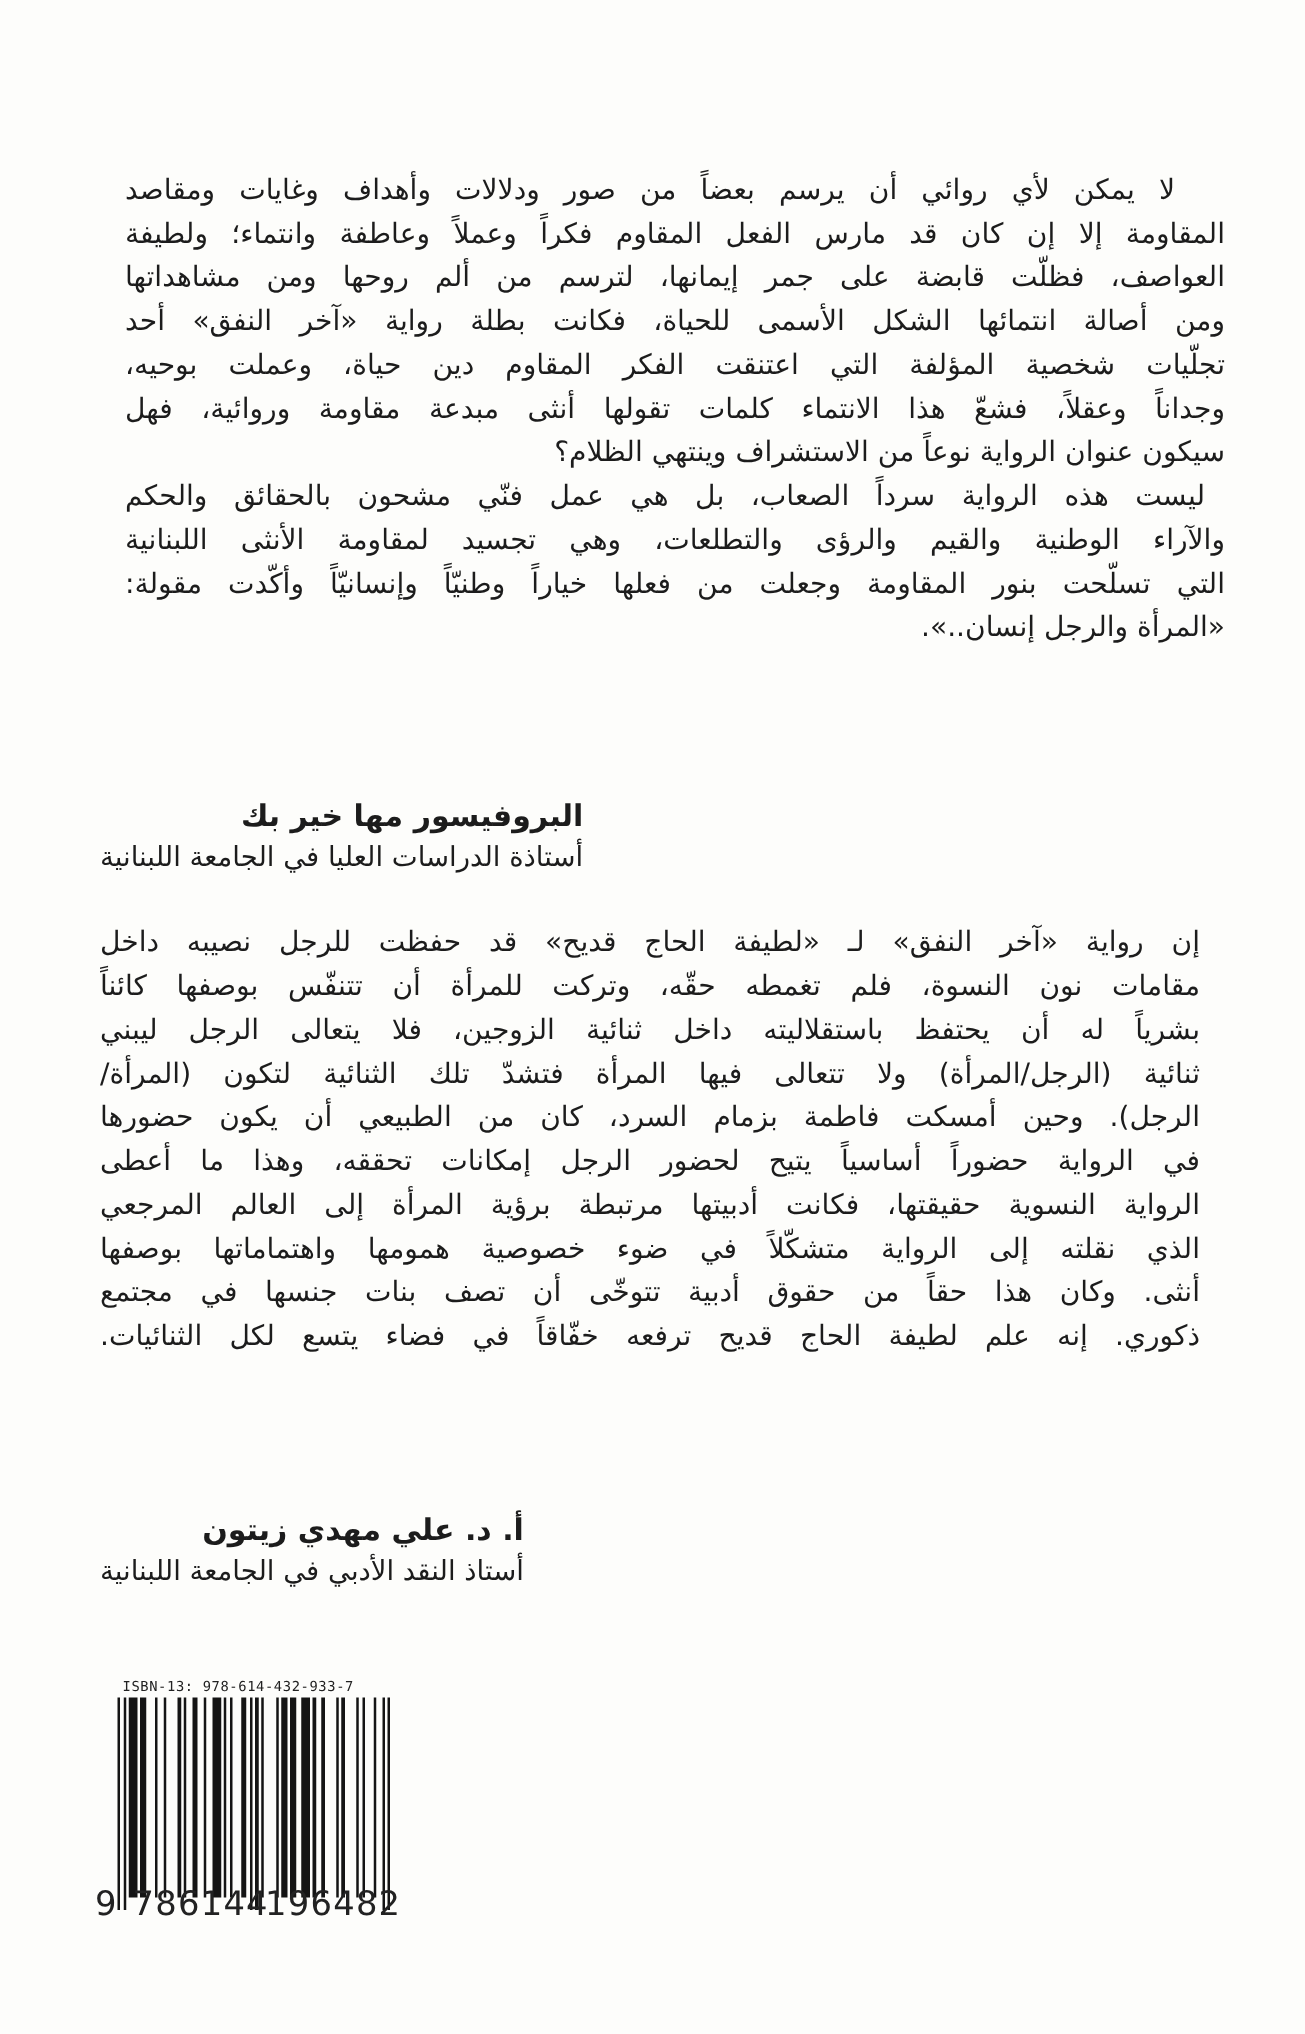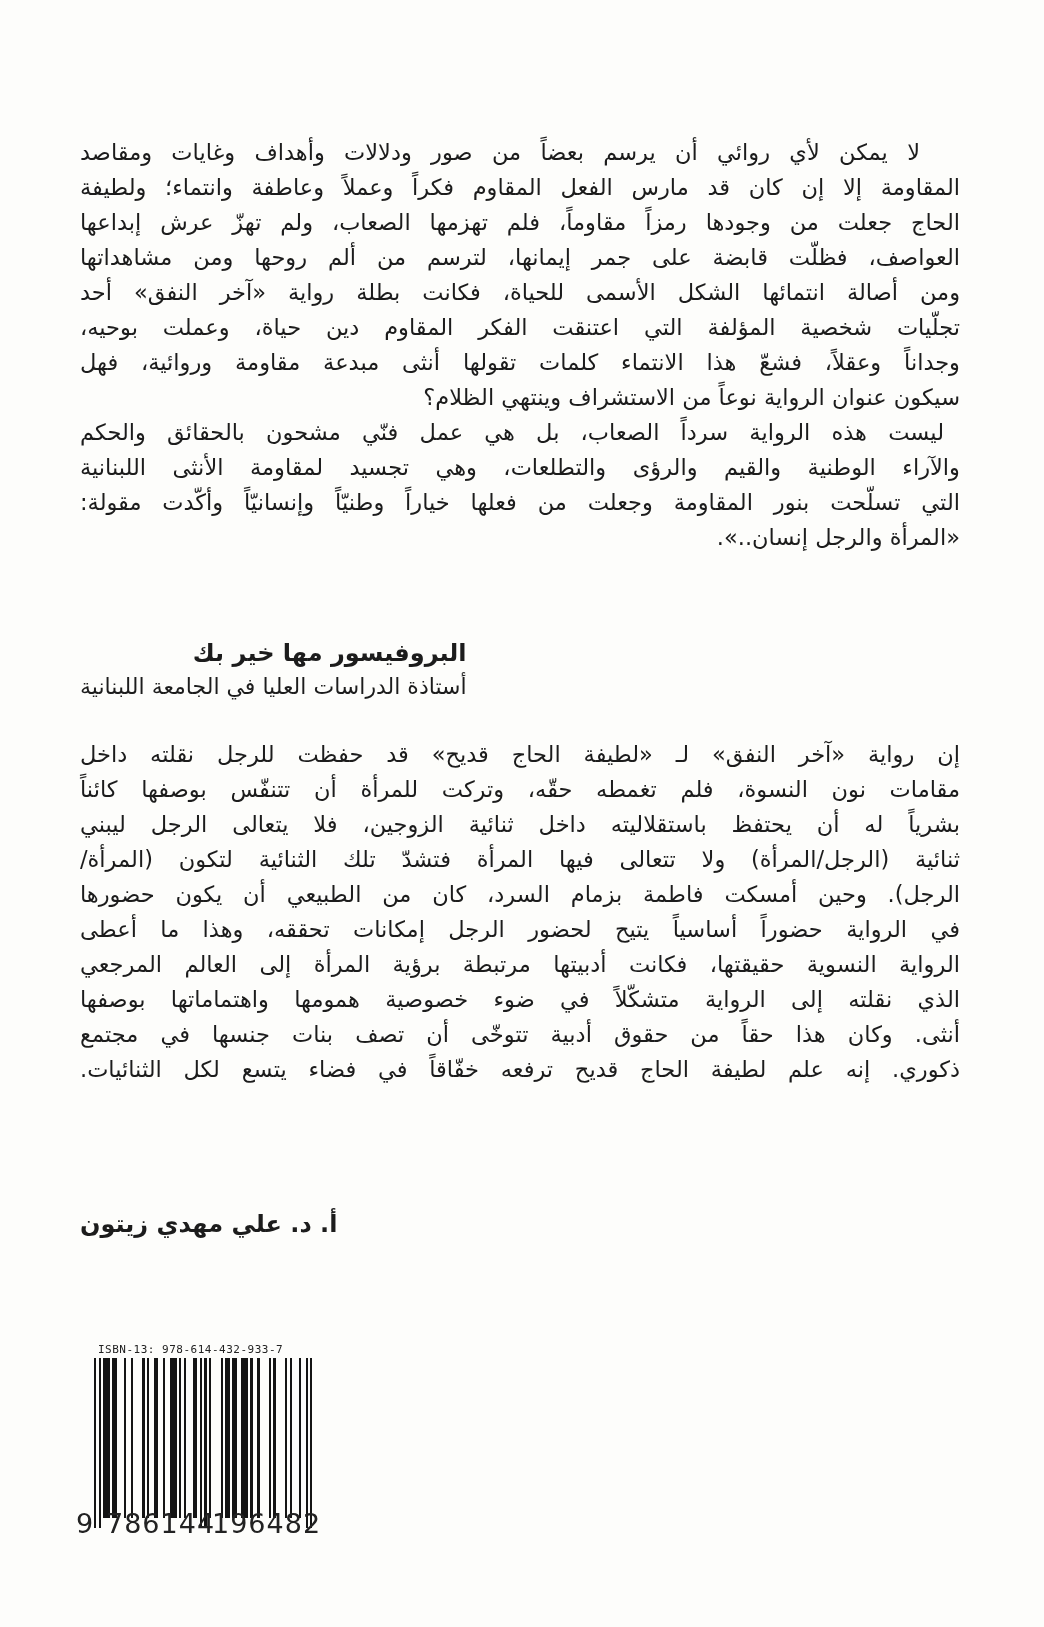--- a/index.html
+++ b/index.html
@@ -13,21 +13,21 @@
       color: #1c1c1c;
     }
     .page {
       position: absolute;
       left: 80px;
       top: 0;
       width: 880px;
       direction: rtl;
     }
     .section { position: absolute; left: 0; width: 880px; }
-    .sec1 { top: 135px; }
+    .sec1 { top: 135px; margin-left: 20px; }
     .sec2 { top: 737px; }
     p.line {
       margin: 0;
       font-size: 22.5px;
       line-height: 35px;
       white-space: nowrap;
       text-align: justify;
       text-align-last: justify;
       height: 35px;
     }
@@ -85,55 +85,55 @@
     .digits span { position: absolute; top: -10px; }
   </style>
 </head>
 <body>
 
 <div class="page">
 
   <div class="section sec1">
     <p class="line first">لا يمكن لأي روائي أن يرسم بعضاً من صور ودلالات وأهداف وغايات ومقاصد</p>
     <p class="line">المقاومة إلا إن كان قد مارس الفعل المقاوم فكراً وعملاً وعاطفة وانتماء؛ ولطيفة</p>
-    <p class="line">الحاج جعلت من وجودها رمزاً مقاوماً، فلم تهزمها الصعاب، ولم تهزّ عرش إبداعها</p>
     <p class="line">العواصف، فظلّت قابضة على جمر إيمانها، لترسم من ألم روحها ومن مشاهداتها</p>
     <p class="line">ومن أصالة انتمائها الشكل الأسمى للحياة، فكانت بطلة رواية «آخر النفق» أحد</p>
     <p class="line">تجلّيات شخصية المؤلفة التي اعتنقت الفكر المقاوم دين حياة، وعملت بوحيه،</p>
     <p class="line">وجداناً وعقلاً، فشعّ هذا الانتماء كلمات تقولها أنثى مبدعة مقاومة وروائية، فهل</p>
     <p class="line last">سيكون عنوان الرواية نوعاً من الاستشراف وينتهي الظلام؟</p>
     <p class="line indent">ليست هذه الرواية سرداً الصعاب، بل هي عمل فنّي مشحون بالحقائق والحكم</p>
     <p class="line">والآراء الوطنية والقيم والرؤى والتطلعات، وهي تجسيد لمقاومة الأنثى اللبنانية</p>
     <p class="line">التي تسلّحت بنور المقاومة وجعلت من فعلها خياراً وطنيّاً وإنسانيّاً وأكّدت مقولة:</p>
     <p class="line last">«المرأة والرجل إنسان..».</p>
   </div>
 
   <div class="sig1 sig-block">
     <div class="sig-inner" style="margin-right:268px;">
       <p class="sig-name" style="text-align:right;">البروفيسور مها خير بك</p>
       <p class="sig-title" style="">أستاذة الدراسات العليا في الجامعة اللبنانية</p>
     </div>
   </div>
 
   <div class="section sec2">
-    <p class="line">إن رواية «آخر النفق» لـ «لطيفة الحاج قديح» قد حفظت للرجل نقلته داخل</p>
+    <p class="line">إن رواية «آخر النفق» لـ «لطيفة الحاج قديح» قد حفظت للرجل نصيبه داخل</p>
     <p class="line">مقامات نون النسوة، فلم تغمطه حقّه، وتركت للمرأة أن تتنفّس بوصفها كائناً</p>
     <p class="line">بشرياً له أن يحتفظ باستقلاليته داخل ثنائية الزوجين، فلا يتعالى الرجل ليبني</p>
     <p class="line">ثنائية (الرجل/المرأة) ولا تتعالى فيها المرأة فتشدّ تلك الثنائية لتكون (المرأة/</p>
     <p class="line">الرجل). وحين أمسكت فاطمة بزمام السرد، كان من الطبيعي أن يكون حضورها</p>
     <p class="line">في الرواية حضوراً أساسياً يتيح لحضور الرجل إمكانات تحققه، وهذا ما أعطى</p>
     <p class="line">الرواية النسوية حقيقتها، فكانت أدبيتها مرتبطة برؤية المرأة إلى العالم المرجعي</p>
     <p class="line">الذي نقلته إلى الرواية متشكّلاً في ضوء خصوصية همومها واهتماماتها بوصفها</p>
     <p class="line">أنثى. وكان هذا حقاً من حقوق أدبية تتوخّى أن تصف بنات جنسها في مجتمع</p>
     <p class="line">ذكوري. إنه علم لطيفة الحاج قديح ترفعه خفّاقاً في فضاء يتسع لكل الثنائيات.</p>
   </div>
 
   <div class="sig2 sig-block">
     <div class="sig-inner" style="">
       <p class="sig-name" style="text-align:right;">أ. د. علي مهدي زيتون</p>
+      <p class="sig-title" style="text-align:right;">أستاذ النقد الأدبي في الجامعة اللبنانية</p>
     </div>
   </div>
 </div>
 
 <div class="barcode-wrap">
   <div class="isbn-label">ISBN-13: 978-614-432-933-7</div>
   <div class="bars" id="bars">
       <div class="bar" style="left: 0px; width: 2.3px; height: 170px;"></div>
       <div class="bar" style="left: 4.6px; width: 2.3px; height: 170px;"></div>
       <div class="bar" style="left: 9.2px; width: 6.9px; height: 160px;"></div>

